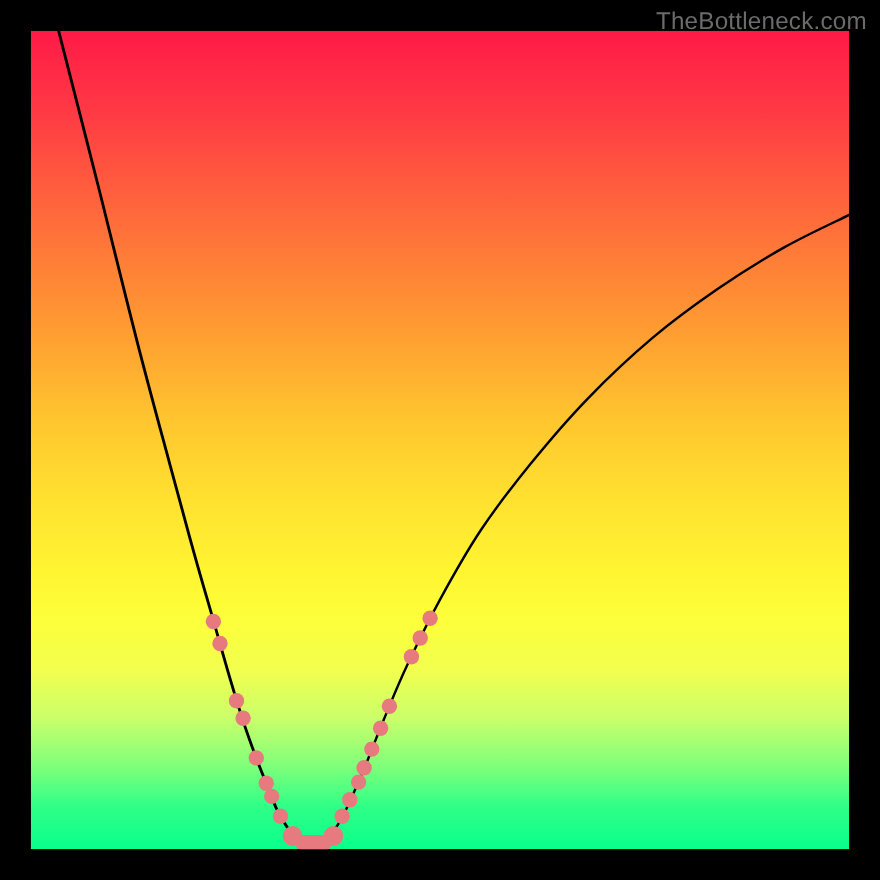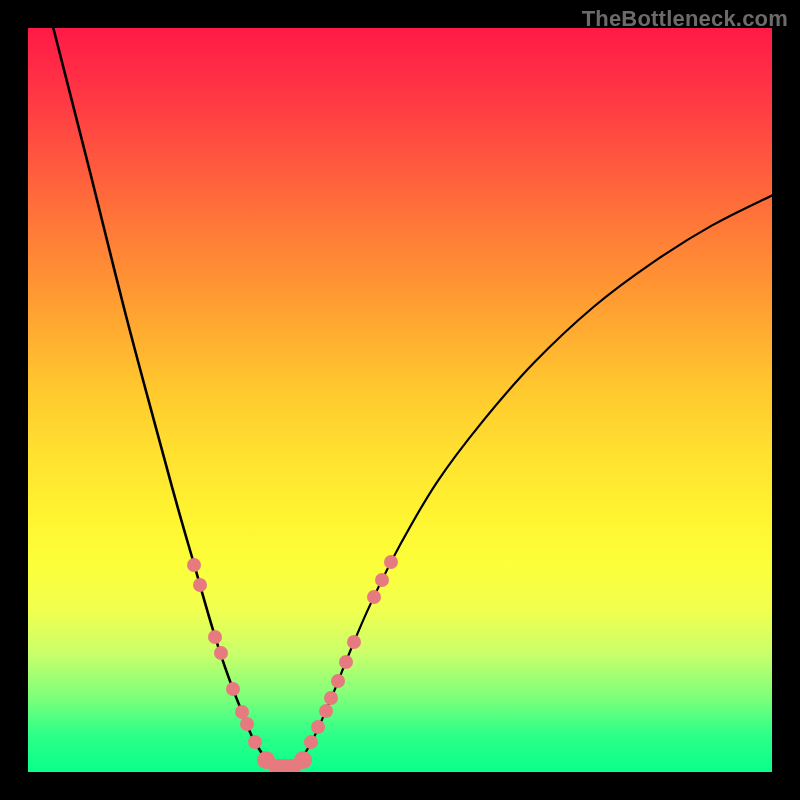--- a/index.html
+++ b/index.html
@@ -16,21 +16,21 @@
     width: 800px;
     height: 800px;
     background: #000;
   }
   .watermark {
     position: absolute;
     top: 6px;
     right: 12px;
     color: #6b6b6b;
     font-size: 22px;
-    font-weight: 700;
+    font-weight: 400;
     letter-spacing: 0.2px;
     z-index: 20;
     user-select: none;
   }
   .plot {
     position: absolute;
     left: 28px;
     top: 28px;
     width: 744px;
     height: 744px;

